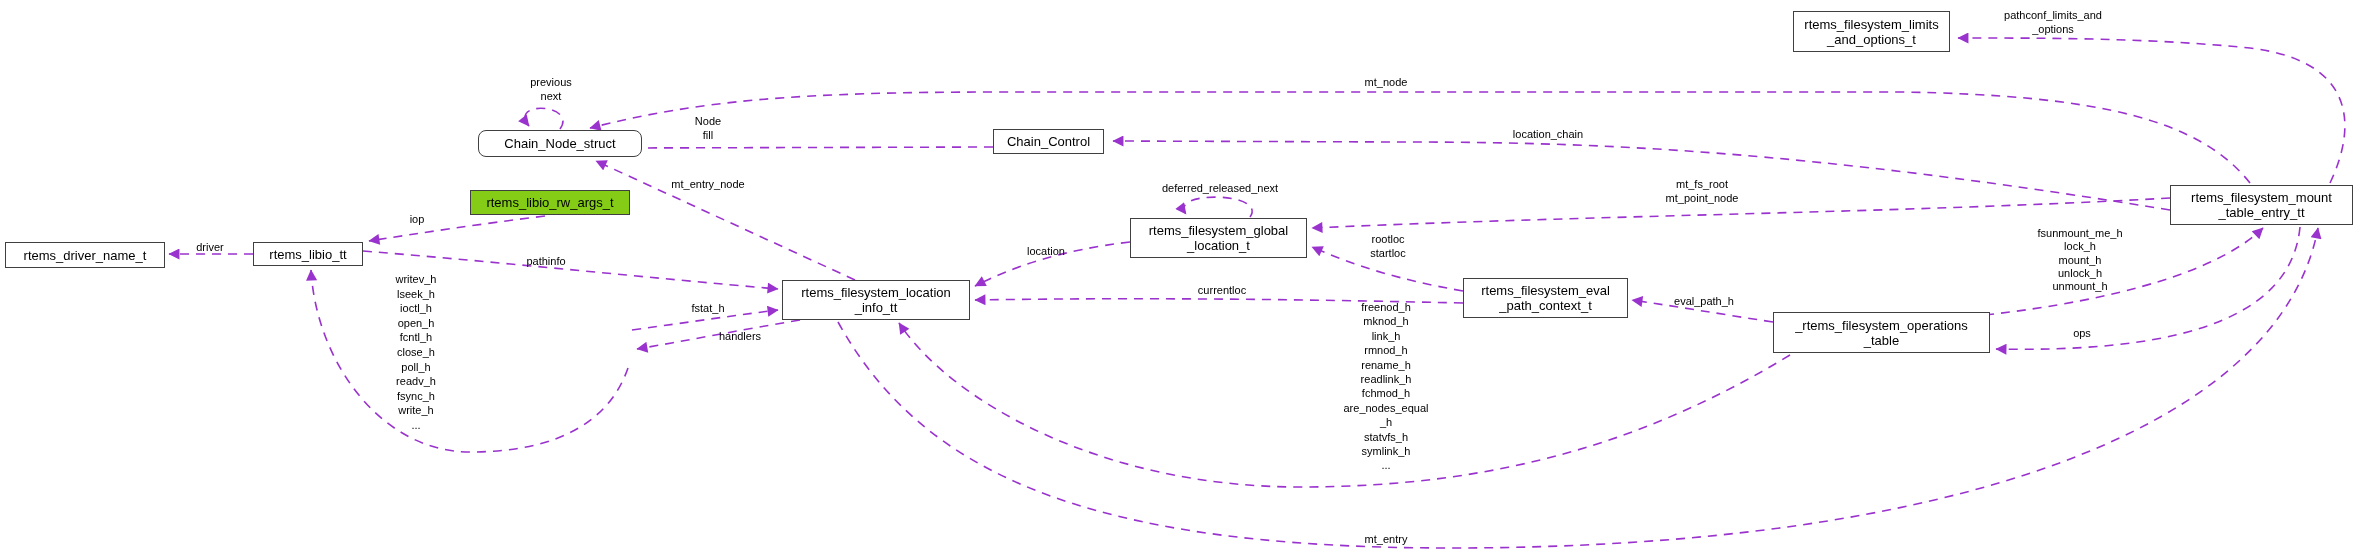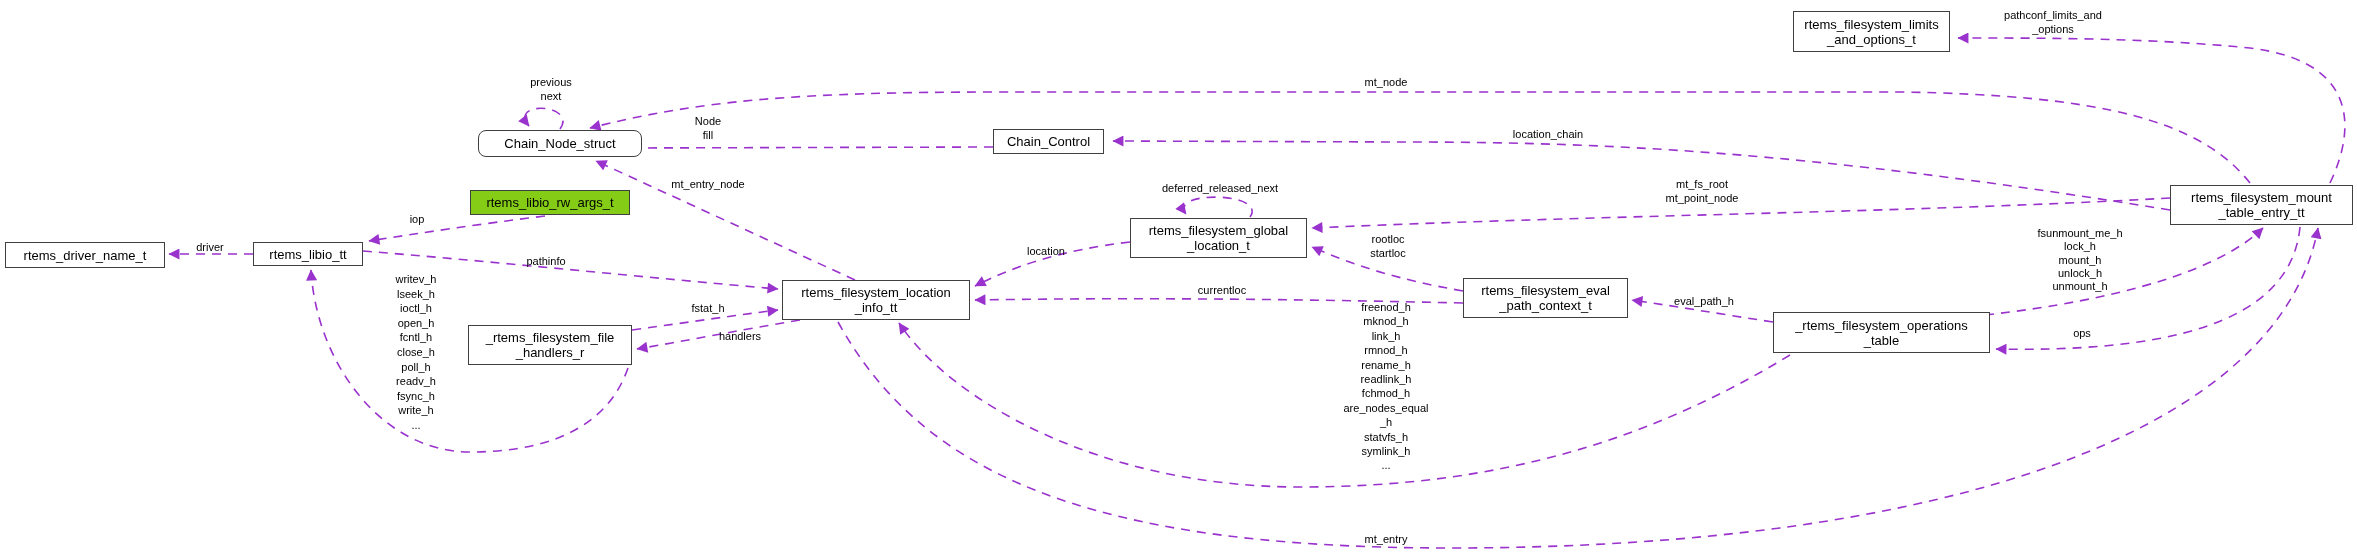--- a/index.html
+++ b/index.html
@@ -82,24 +82,20 @@
     <span>Chain_Control</span>
   </div>
   <div class="node gray" style="left:470px;top:190px;width:160px;height:25px;">
     <span>rtems_libio_rw_args_t</span>
   </div>
   <div class="node" style="left:5px;top:242px;width:160px;height:26px;">
     <span>rtems_driver_name_t</span>
   </div>
   <div class="node" style="left:253px;top:242px;width:110px;height:24px;">
     <span>rtems_libio_tt</span>
-  </div>
-  <div class="node" style="left:468px;top:325px;width:164px;height:40px;">
-    <span>_rtems_filesystem_file</span>
-    <span>_handlers_r</span>
   </div>
   <div class="node" style="left:782px;top:280px;width:188px;height:40px;">
     <span>rtems_filesystem_location</span>
     <span>_info_tt</span>
   </div>
   <div class="node" style="left:1130px;top:218px;width:177px;height:40px;">
     <span>rtems_filesystem_global</span>
     <span>_location_t</span>
   </div>
   <div class="node" style="left:1463px;top:278px;width:165px;height:40px;">

